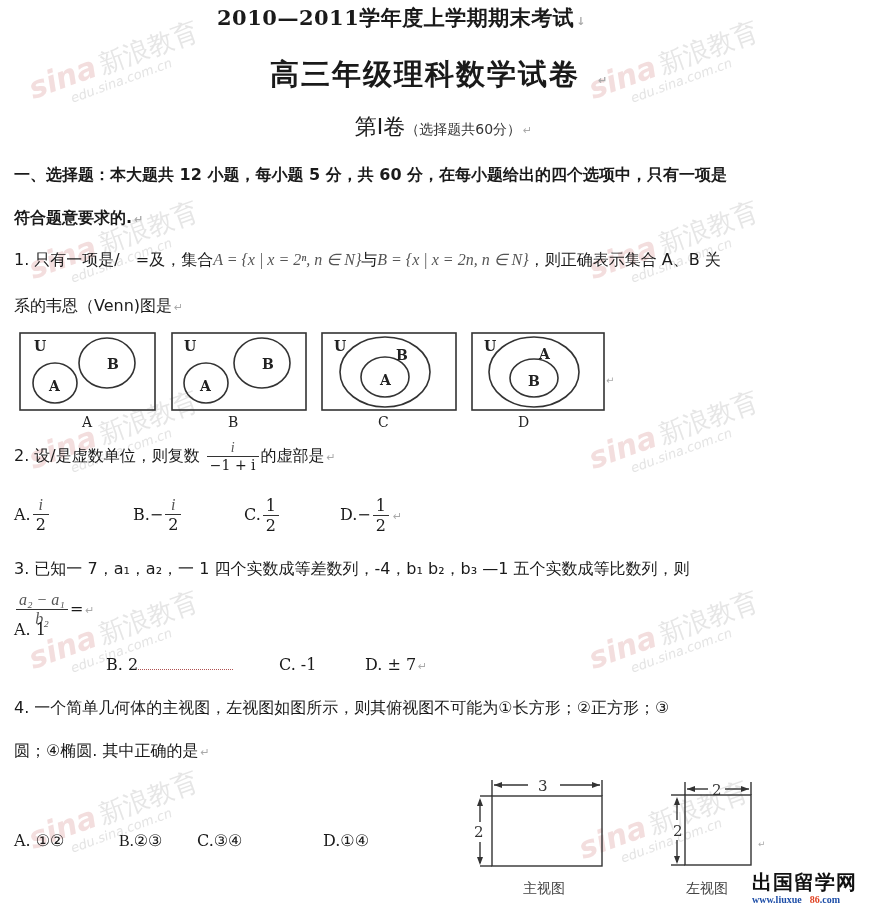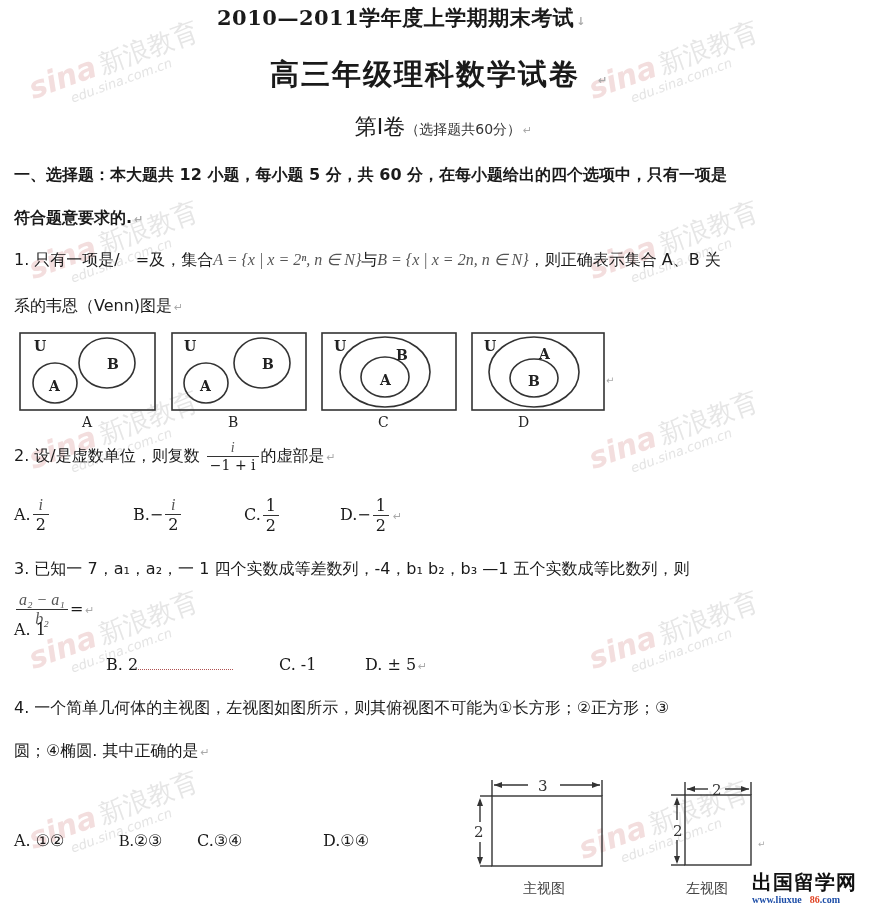--- a/index.html
+++ b/index.html
@@ -172,21 +172,21 @@
 </div>
 <div class="abs" style="left:14px; top:591px; font-size:16px;">
   <span class="frac">
     <span class="num math">a₂ − a₁</span>
     <span class="den math">b₂</span>
   </span><span>=</span><span class="para">↵</span>
 </div>
 <div class="opt" style="left:14px; top:620px;text-align:right;"><span>A. 1</span></div>
 <div class="opt" style="left:106px; top:655px;"><span>B. 2</span><span class="dotted" style="display:inline-block; width:95px;"></span></div>
 <div class="opt" style="left:258px; top:655px;margin-left:21px;"><span>C. -1</span></div>
-<div class="opt" style="left:365px; top:655px;"><span>D.  ± 5</span><span class="para">↵</span></div>
+<div class="opt" style="left:365px; top:655px;"><span>D.  ± 7</span><span class="para">↵</span></div>
 
 <div class="abs line" style="top:698px;">
   <span>4.</span>
   <span>一个简单几何体的主视图，左视图如图所示，则其俯视图不可能为①长方形；②正方形；③</span>
 </div>
 <div class="abs line" style="top:741px;">
   <span>圆；④椭圆. 其中正确的是</span><span class="para">↵</span>
 </div>
 
 <div class="opt" style="left:14px; top:831px;"><span>A.  ①②</span></div>

